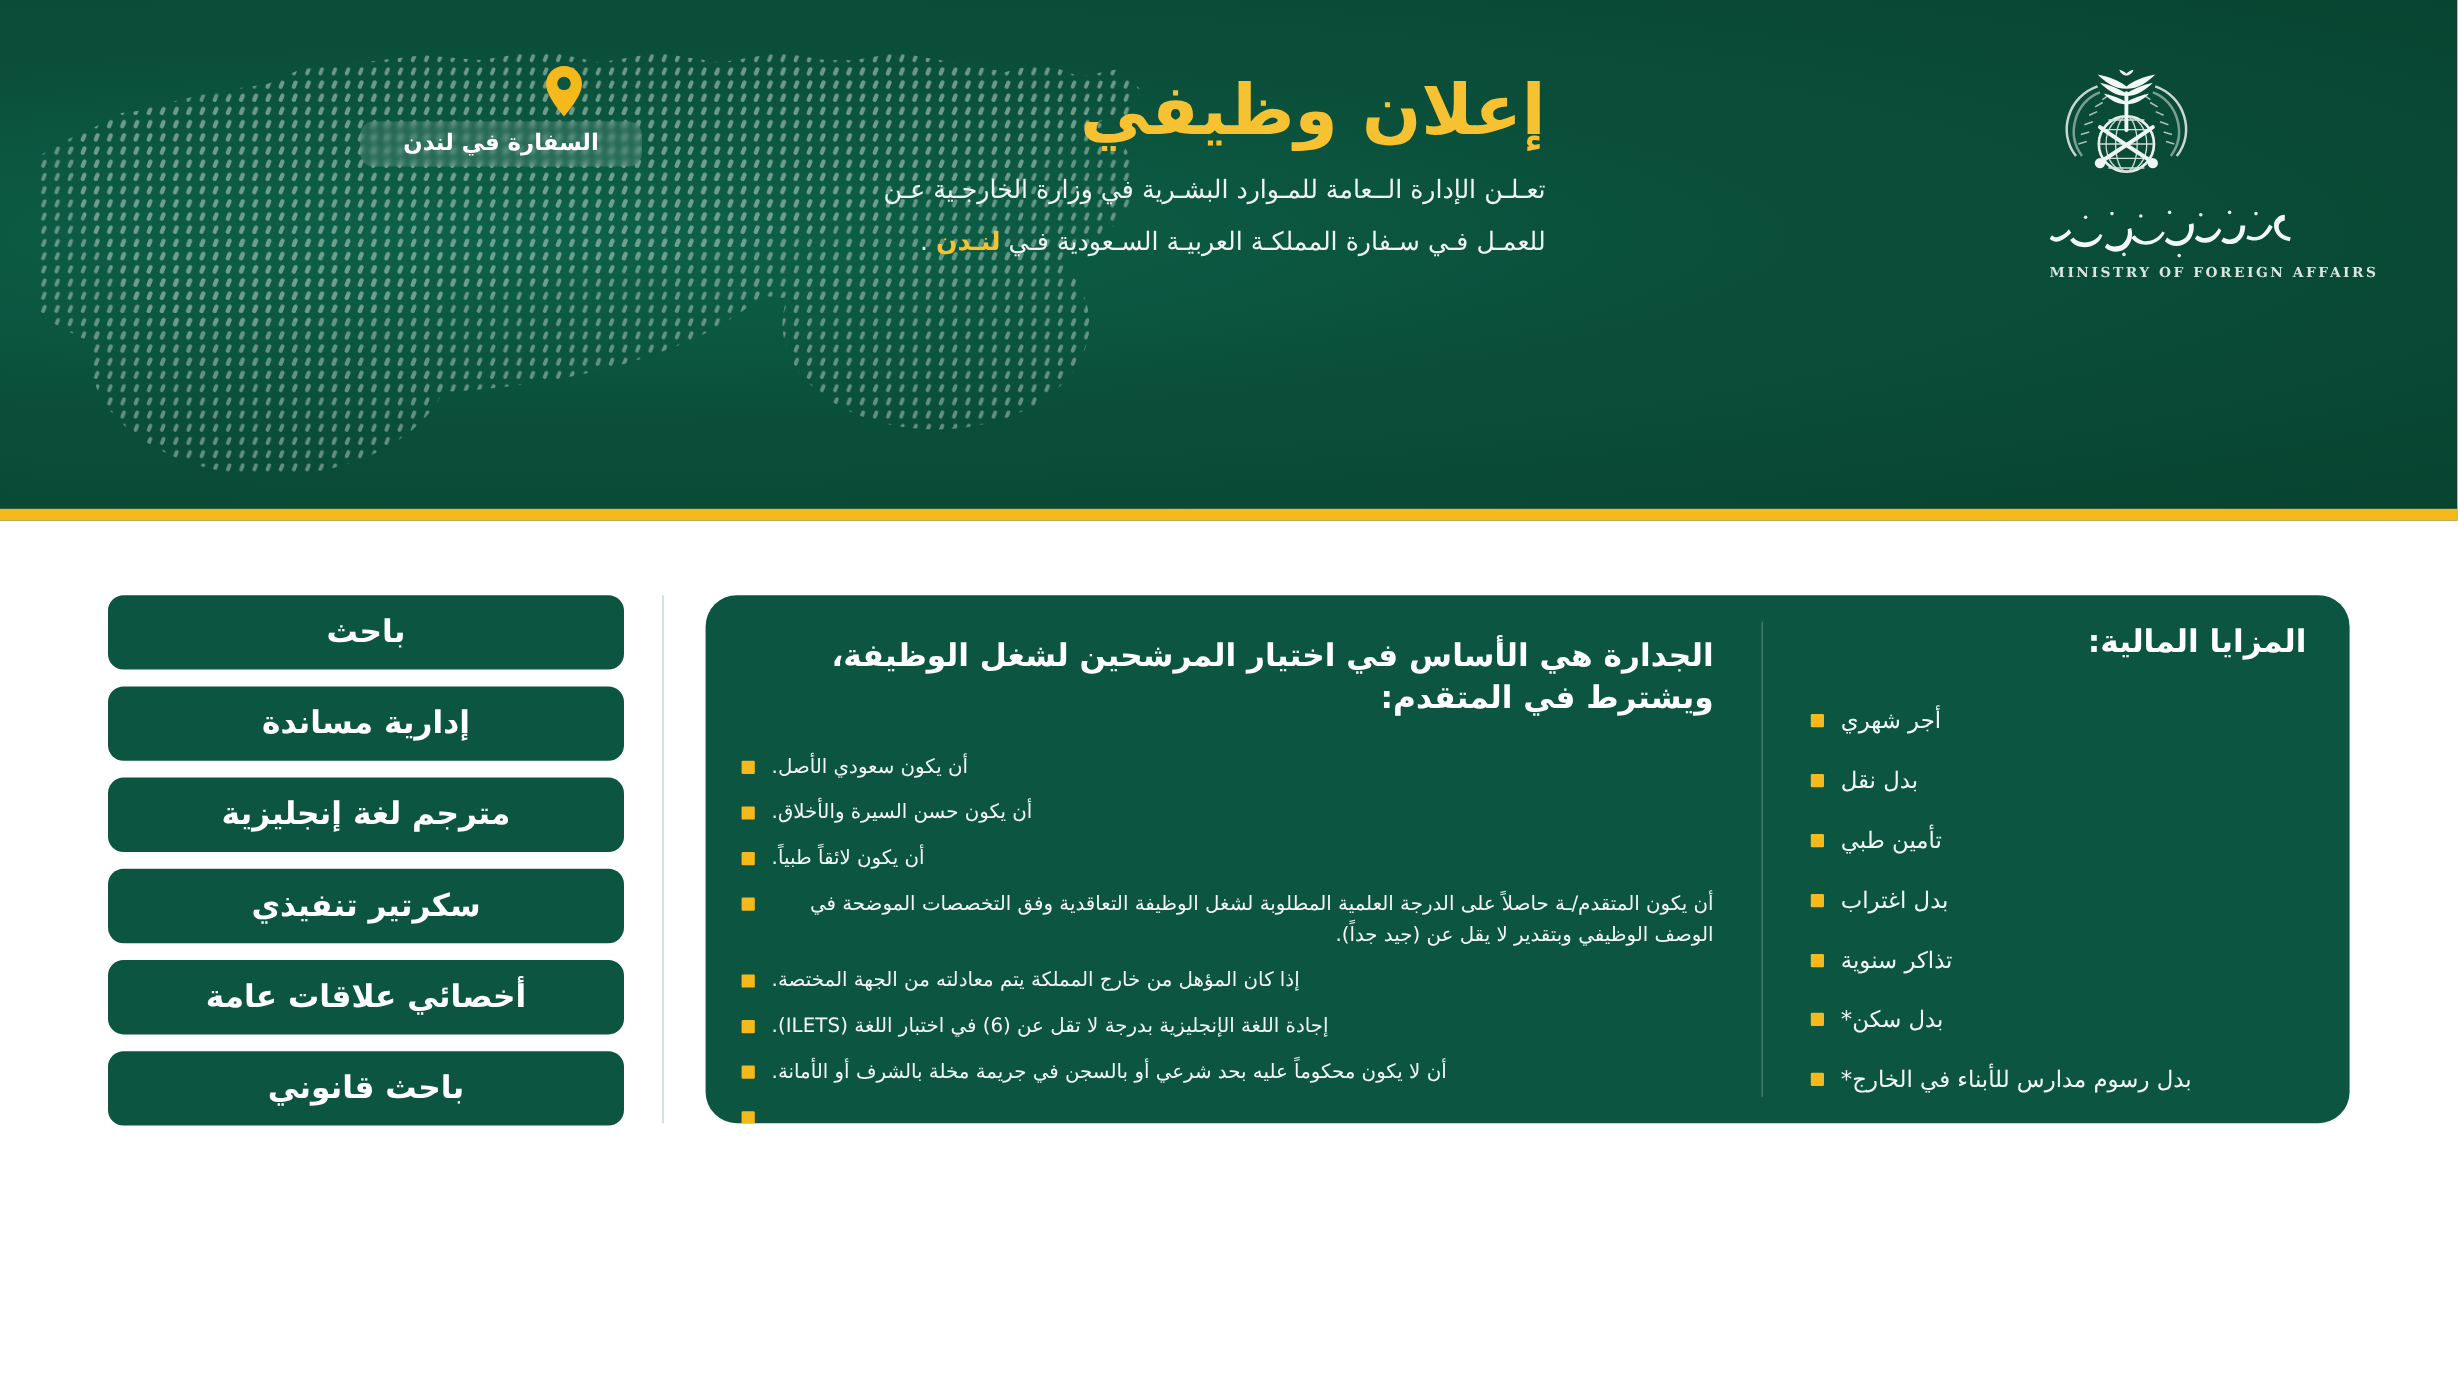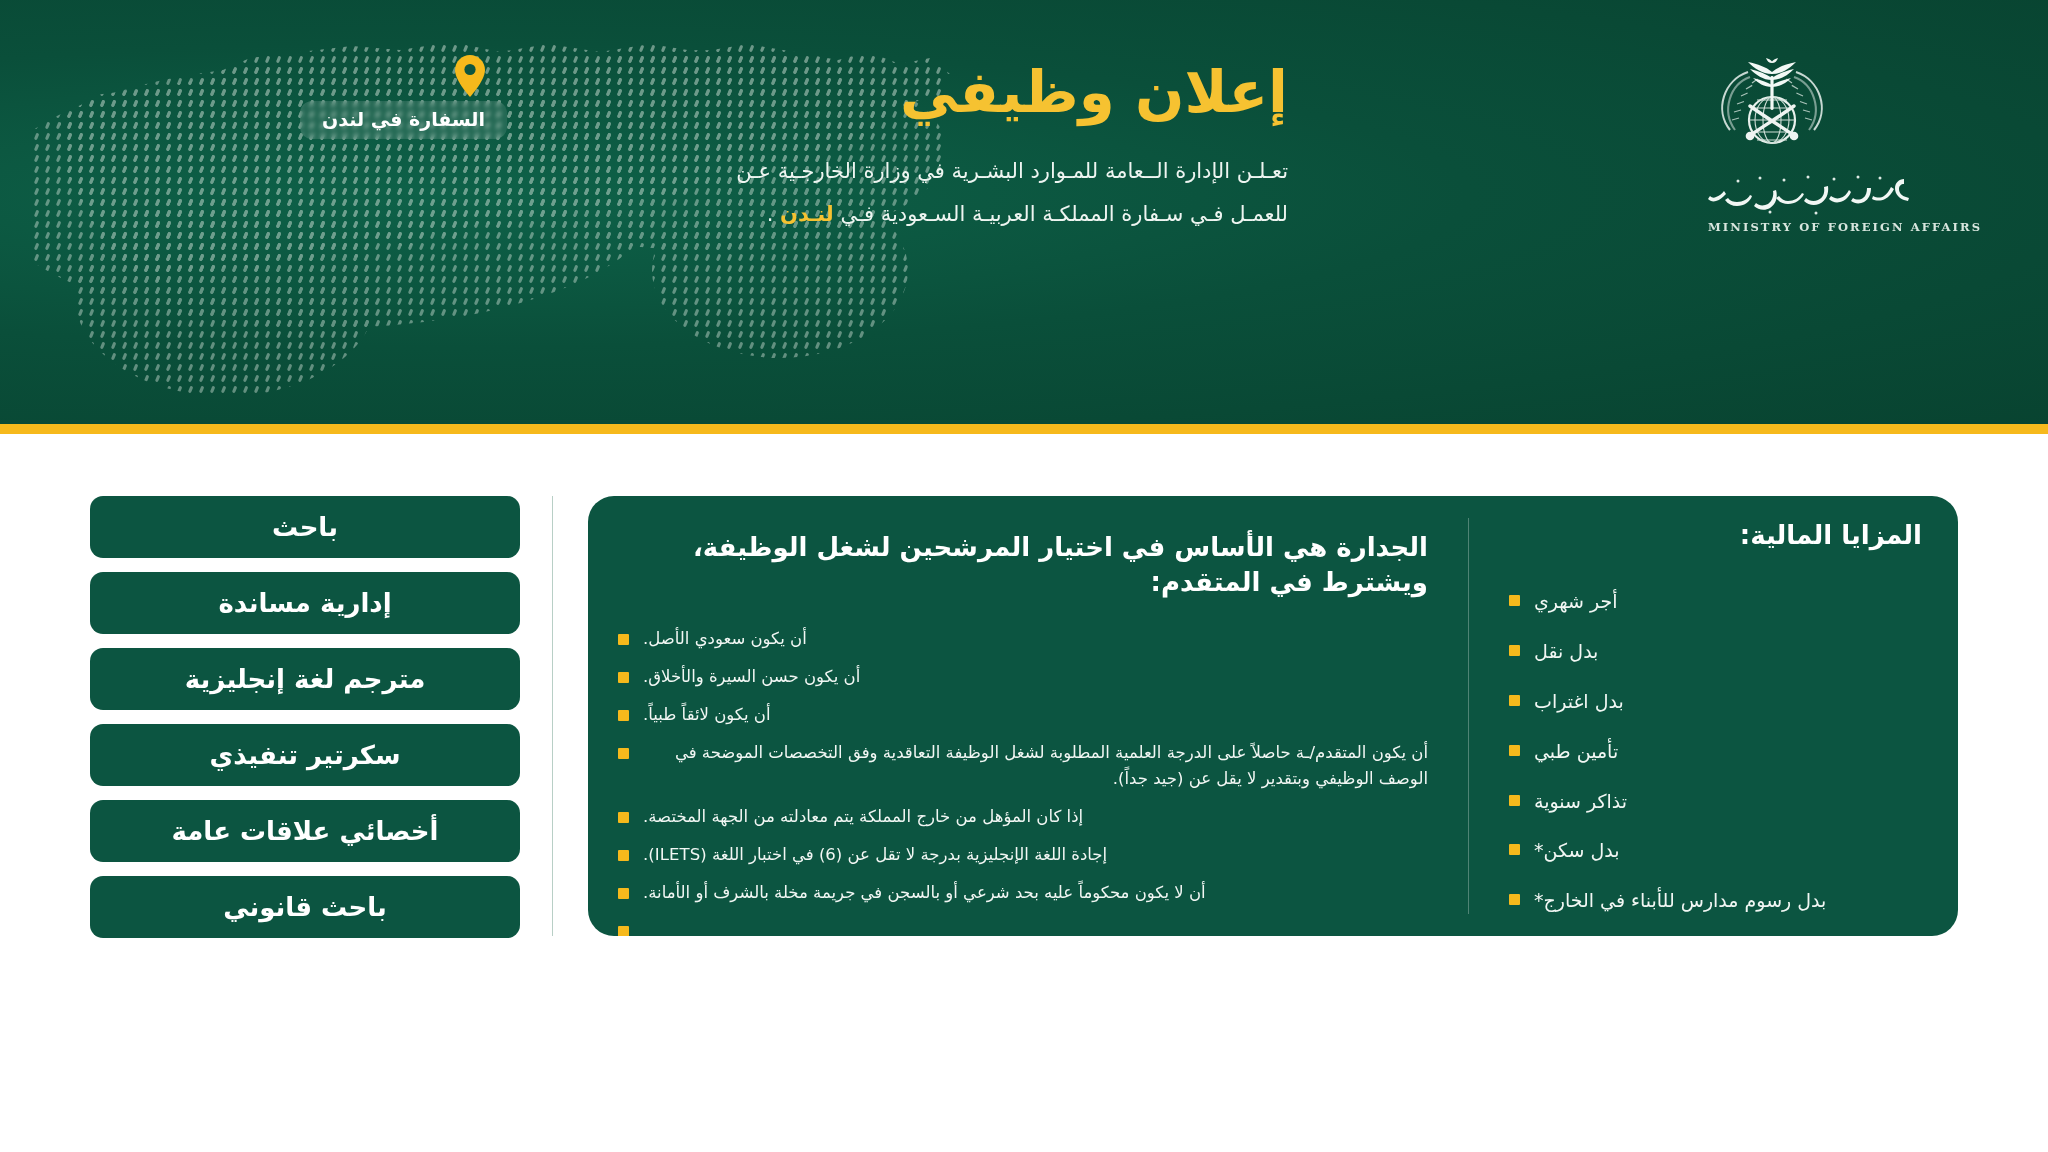--- a/index.html
+++ b/index.html
@@ -26,33 +26,33 @@
   .map-wrap svg{ width:100%; height:100%; display:block; }
 
   .pin-group{ position:absolute; left:300px; top:55px; width:260px; height:110px; }
   .pin-icon{
     position:absolute; left:155px; top:0; width:30px; height:42px;
   }
   .pin-label{
     position:absolute; left:0; top:46px;
     background:rgba(255,255,255,.10);
     border-radius:12px;
-    padding:7px 22px 9px;
+    padding:7px 36px 9px;
     color:#ffffff; font-size:19px; font-weight:700;
     letter-spacing:.2px; white-space:nowrap;
     backdrop-filter:blur(2px);
   }
 
   .hdr-text{
     position:absolute; right:760px; top:58px; width:700px;
     text-align:right;
   }
   .hdr-title{
     color:#F6C231; font-size:58px; font-weight:800; line-height:1.18;
-    letter-spacing:1px; margin-bottom:24px;
+    letter-spacing:1px; margin-bottom:11px;
   }
   .hdr-para{
     color:#eef5f1; font-size:21px; line-height:2.05; font-weight:400;
     letter-spacing:.4px;
   }
   .hdr-para .hl{ color:#F6C231; font-weight:600; }
 
   
   .logo{
     position:absolute; right:110px; top:58px; width:230px; height:185px;
@@ -258,25 +258,25 @@
           <li>
               <span class="bsq"></span>
               <span class="btxt">أجر شهري</span>
             </li>
           <li>
               <span class="bsq"></span>
               <span class="btxt">بدل نقل</span>
             </li>
           <li>
               <span class="bsq"></span>
+              <span class="btxt">تأمين طبي</span>
+            </li>
+          <li>
+              <span class="bsq"></span>
               <span class="btxt">بدل اغتراب</span>
-            </li>
-          <li>
-              <span class="bsq"></span>
-              <span class="btxt">تأمين طبي</span>
             </li>
           <li>
               <span class="bsq"></span>
               <span class="btxt">تذاكر سنوية</span>
             </li>
           <li>
               <span class="bsq"></span>
               <span class="btxt">بدل سكن*</span>
             </li>
           <li>

